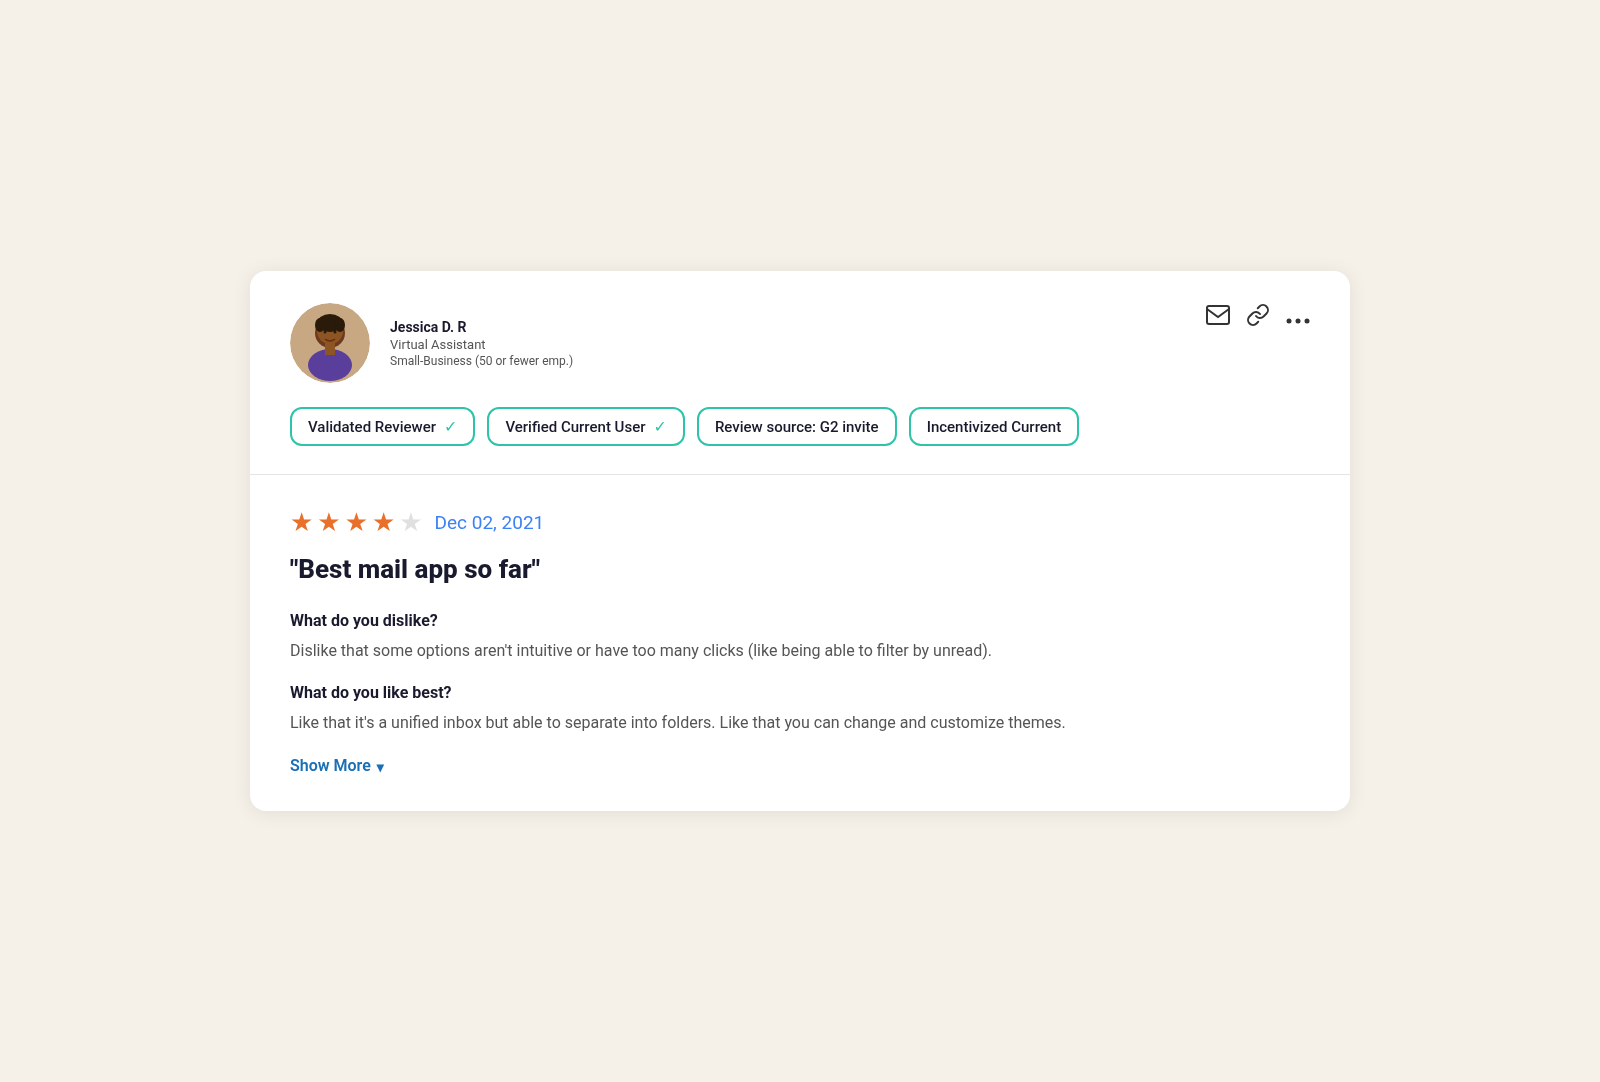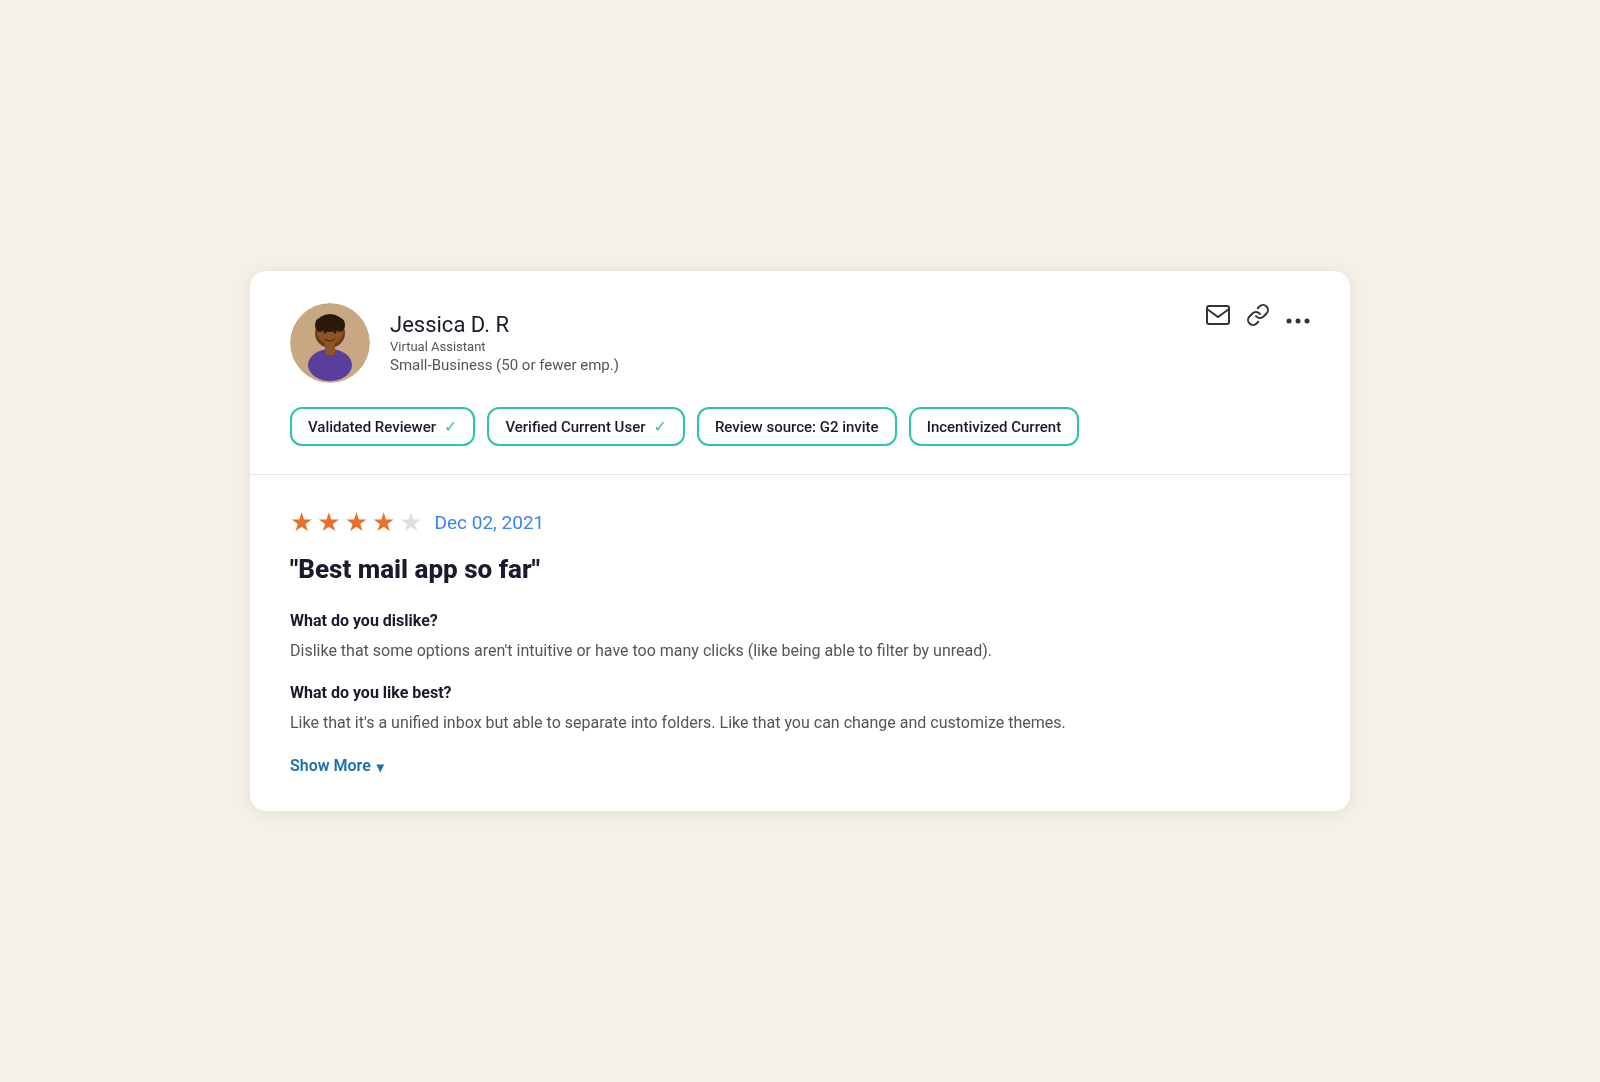--- a/index.html
+++ b/index.html
@@ -54,32 +54,32 @@
       flex-shrink: 0;
     }
 
     .reviewer-details {
       display: flex;
       flex-direction: column;
       gap: 2px;
     }
 
     .reviewer-name {
-      font-size: 22px;
-      font-weight: 400;
+      font-size: 14px;
+      font-weight: 700;
       color: #1a1a2e;
     }
 
     .reviewer-title {
       font-size: 13px;
       color: #555;
     }
 
     .reviewer-company {
-      font-size: 15px;
+      font-size: 12px;
       color: #555;
     }
 
     .header-actions {
       display: flex;
       align-items: center;
       gap: 16px;
     }
 
     .action-icon {

